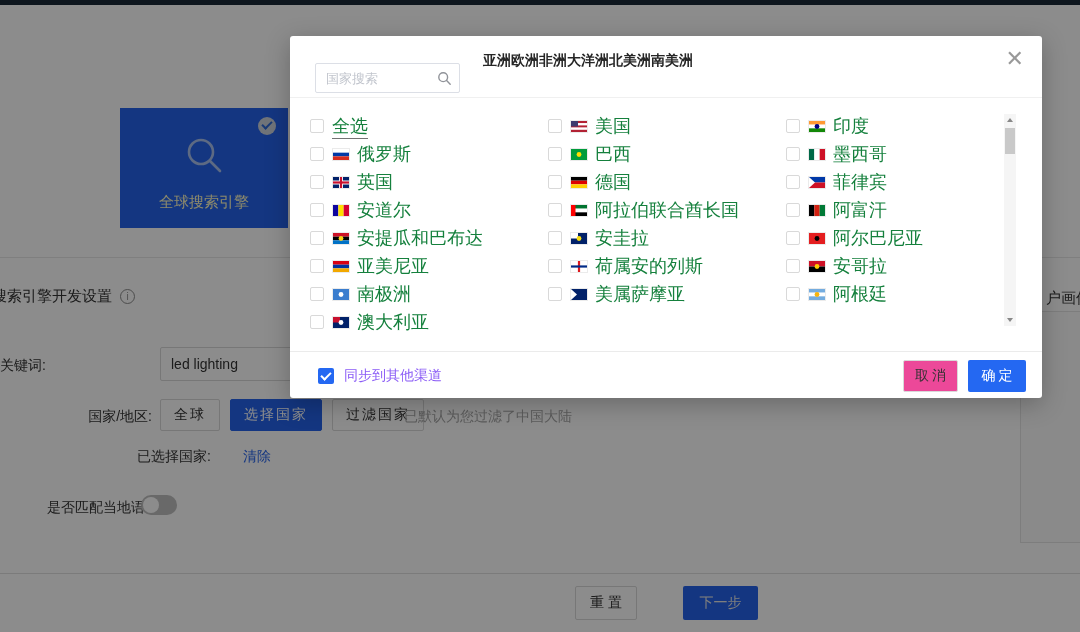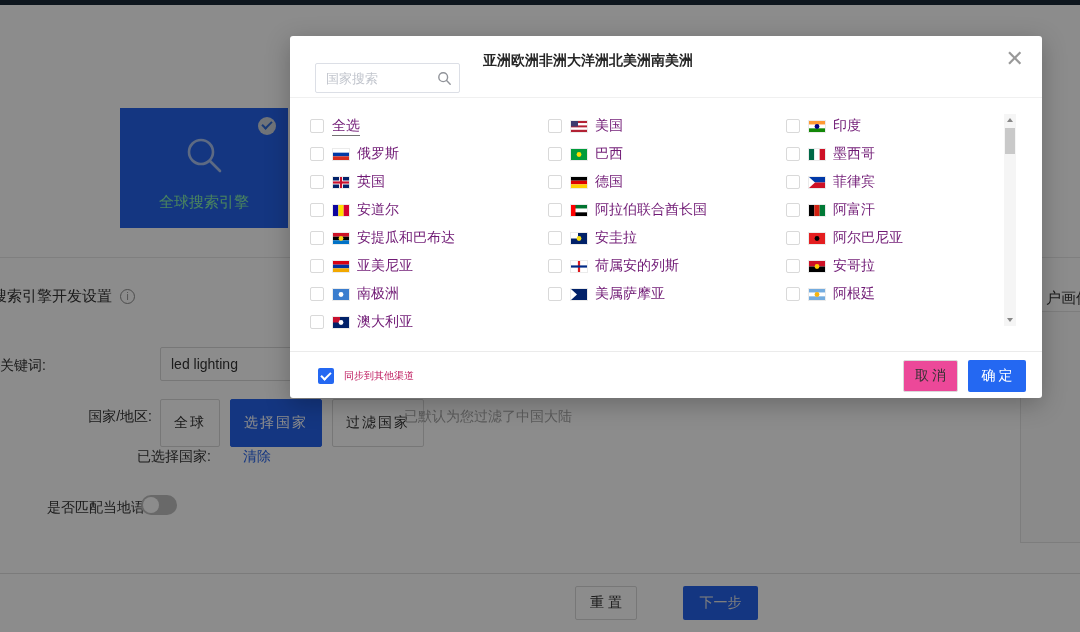--- a/index.html
+++ b/index.html
@@ -10,34 +10,34 @@
   }
 
   
   .topbar { position:absolute; left:0; top:0; width:1080px; height:5px; background:#1b2838; }
 
   .tile { position:absolute; left:120px; top:108px; width:168px; height:120px; background:#2563eb; cursor:pointer; }
   .tile-badge { position:absolute; top:9px; right:12px; width:18px; height:18px; border-radius:50%; background:#ccd3dd; }
   .tile-badge::after { content:""; position:absolute; left:4px; top:4px; width:8px; height:4px;
     border-left:2px solid #2f6bd8; border-bottom:2px solid #2f6bd8; transform:rotate(-45deg); }
   .tile-icon { position:absolute; left:50%; top:24px; transform:translateX(-50%); line-height:0; }
-  .tile-label { position:absolute; left:0; right:0; bottom:16px; text-align:center; color:#86efac; font-size:15px; }
+  .tile-label { position:absolute; left:0; right:0; bottom:16px; text-align:center; color:#fef9c3; font-size:15px; }
 
   .section-divider { position:absolute; left:0; top:257px; width:1080px; height:1px; background:#e8e8e8; }
   .section-title { position:absolute; left:-8px; top:287px; font-size:15px; color:#333; display:flex; align-items:center; gap:8px; }
   .info-icon { display:inline-block; width:15px; height:15px; border:1px solid #8c8c8c; border-radius:50%;
     color:#8c8c8c; font-size:10px; line-height:13px; text-align:center; }
 
   .form-label { position:absolute; font-size:14px; color:#333; }
   #keyword-label { left:0; top:357px; width:152px; text-align:left; }
   #keyword-input { position:absolute; left:160px; top:347px; width:262px; height:34px; border:1px solid #d9d9d9;
     border-radius:2px; padding:0 10px; font-size:14px; color:#333; background:#fff; }
   #country-label { left:0; top:408px; width:152px; text-align:right; }
   .country-opts { position:absolute; left:160px; top:399px; display:flex; gap:10px; }
-  .opt-btn { height:48px; padding:0 13px; border:1px solid #d9d9d9; background:#fff; font-size:14px; color:#333;
+  .opt-btn { height:32px; padding:0 13px; border:1px solid #d9d9d9; background:#fff; font-size:14px; color:#333;
     display:flex; align-items:center; border-radius:2px; cursor:pointer; letter-spacing:2px; }
   .opt-btn.active { background:#2563eb; border-color:#2563eb; color:#fff; }
   #filter-hint { position:absolute; left:404px; top:408px; font-size:14px; color:#a6a6a6; }
   #selected-label { left:137px; top:448px; }
   #clear-link { position:absolute; left:243px; top:448px; font-size:14px; color:#2563eb; cursor:pointer; }
   #matchlang-label { left:47px; top:499px; }
   .toggle { position:absolute; left:141px; top:495px; width:36px; height:20px; border-radius:10px; background:#bfbfbf; cursor:pointer; }
   .toggle::after { content:""; position:absolute; left:2px; top:2px; width:16px; height:16px; border-radius:50%; background:#fff; }
 
   .page-footer-divider { position:absolute; left:0; top:573px; width:1080px; height:1px; background:#e0e0e0; }
@@ -61,36 +61,36 @@
   .m-search input::placeholder { color:#c0c4cc; }
   .m-search .sicon { position:absolute; right:7px; top:7px; line-height:0; }
   .m-tabs { position:absolute; left:193px; top:16px; height:30px; display:flex; align-items:flex-start; }
   .tab { font-size:14px; font-weight:700; color:#262626; cursor:pointer; white-space:nowrap; }
   .m-divider { position:absolute; left:0; top:61px; width:100%; height:1px; background:#f0f0f0; }
 
   .grid { position:absolute; left:20px; top:76px; width:714px; display:grid; grid-template-columns:238px 238px 238px; }
   .country-item { height:28px; display:flex; align-items:center; cursor:pointer; }
   .cb { width:14px; height:14px; border:1px solid #d9d9d9; border-radius:2px; background:#fff; flex:none; }
   .flag { width:16px; height:11px; margin-left:9px; flex:none; line-height:0; box-shadow:0 0 0 1px rgba(0,0,0,0.08); }
-  .cname { margin-left:8px; font-size:14px; color:#701a75; white-space:nowrap; }
+  .cname { margin-left:8px; font-size:18px; color:#15803d; white-space:nowrap; }
   .select-all .cname { border-bottom:1px solid #737373; }
 
   .m-scroll { position:absolute; left:714px; top:78px; width:12px; height:212px; background:#f5f5f5; }
   .sb-up { position:absolute; top:4px; left:3px; width:0; height:0; border-left:3px solid transparent;
     border-right:3px solid transparent; border-bottom:4px solid #888; }
   .sb-down { position:absolute; bottom:4px; left:3px; width:0; height:0; border-left:3px solid transparent;
     border-right:3px solid transparent; border-top:4px solid #888; }
   .sb-thumb { position:absolute; left:1px; top:14px; width:10px; height:26px; background:#c9c9c9; cursor:grab; }
 
   .m-footer { position:absolute; left:0; top:315px; width:100%; height:47px; border-top:1px solid #ebebeb; }
   .sync { position:absolute; left:28px; top:0; height:47px; display:flex; align-items:center; gap:10px; cursor:pointer; }
   .cb-checked { width:16px; height:16px; background:#2468f2; border-radius:2px; position:relative; flex:none; }
   .cb-checked::after { content:""; position:absolute; left:3px; top:4px; width:8px; height:4px;
     border-left:2px solid #fff; border-bottom:2px solid #fff; transform:rotate(-45deg); }
-  .sync-label { font-size:10px; color:#be185d; }
+  .sync-label { font-size:14px; color:#8b5cf6; }
   .m-cancel { position:absolute; left:613px; top:8px; width:55px; height:32px; border:1px solid #d9d9d9; border-radius:2px;
     background:#ec4899; font-size:14px; color:#333; letter-spacing:3px; text-indent:3px; cursor:pointer; }
   .m-confirm { position:absolute; left:678px; top:8px; width:58px; height:32px; border:none; border-radius:2px;
     background:#2468f2; color:#fff; font-size:14px; letter-spacing:3px; text-indent:3px; cursor:pointer; }
 </style>
 </head>
 <body>
 
 <div class="topbar"></div>
 

